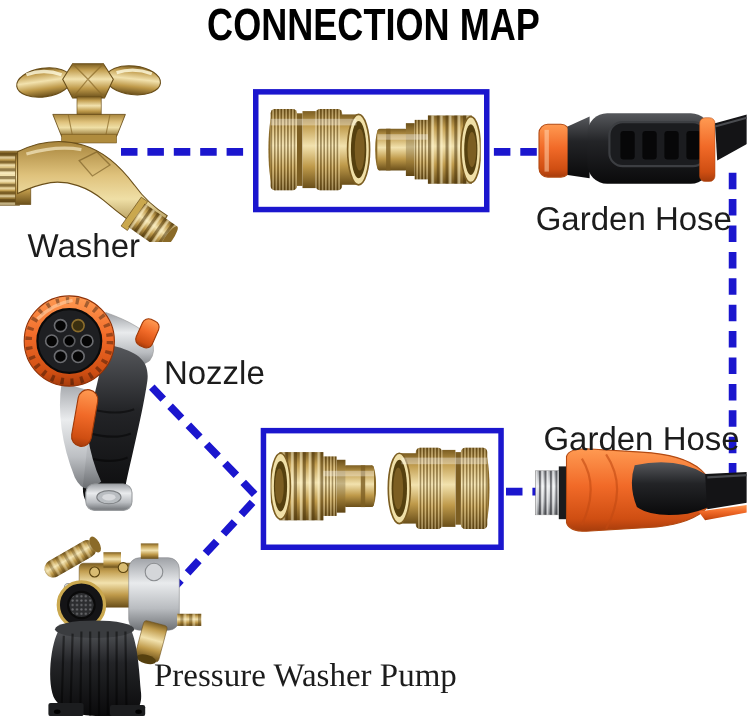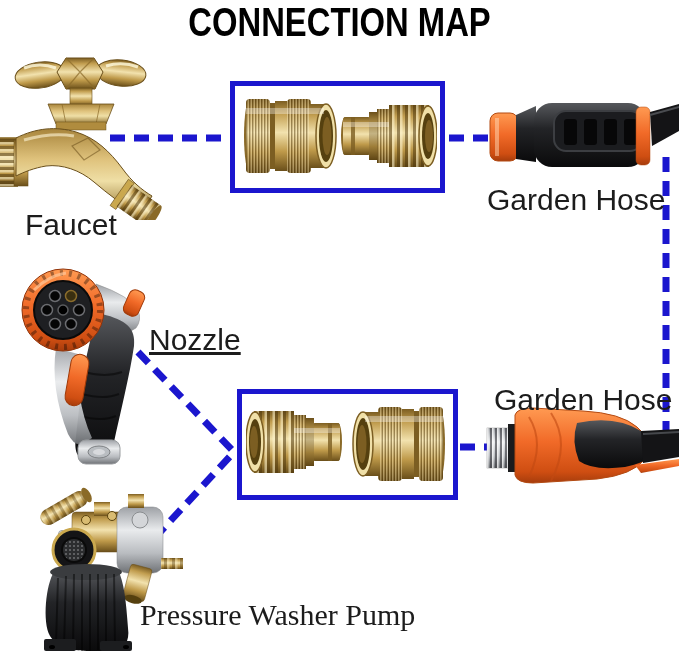--- a/index.html
+++ b/index.html
@@ -21,21 +21,21 @@
     font-size:30px; line-height:34px; color:#1c1c1c;
   }
   .cbox {
     position:absolute; z-index:3; border:5px solid #1b16ce; background:#ffffff;
   }
   .cbox svg { position:absolute; }
   #box-top { left:230px; top:81px; width:205px; height:102px; }
   #box-bottom { left:237px; top:389px; width:211px; height:101px; }
   #lbl-faucet { left:25px; top:208px; }
   #lbl-hose-top { left:487px; top:183px; }
-  #lbl-nozzle { left:149px; top:323px;text-decoration:underline; }
+  #lbl-nozzle { left:149px; top:323px; }
   #lbl-hose-bottom { left:494px; top:383px; }
   #lbl-pump { left:140px; top:598px;font-family:Liberation Serif, serif; }
   #art-faucet { left:0; top:48px; }
   #art-hose-top { left:488px; top:94px; }
   #art-nozzle { left:18px; top:262px; }
   #art-hose-bottom { left:485px; top:403px; }
   #art-pump { left:28px; top:476px; }
 </style>
 </head>
 <body>
@@ -185,21 +185,21 @@
       <rect x="76" y="25" width="13" height="26" rx="3"></rect>
       <rect x="96" y="25" width="13" height="26" rx="3"></rect>
       <rect x="116" y="25" width="13" height="26" rx="3"></rect>
       <rect x="136" y="25" width="13" height="26" rx="3"></rect>
     </g>
     <rect x="148" y="13" width="14" height="58" rx="5" fill="url(#gOrange)" stroke="#b34a12" stroke-width="0.5"></rect>
     <path d="M162,18 L191,10 L191,37 L164,52 Z" fill="#141416"></path>
     <path d="M162,21 L191,13" stroke="#4a4c50" stroke-width="2" fill="none"></path>
   </svg>
   <div id="lbl-hose-top" class="plabel">Garden Hose</div>
-  <div id="lbl-faucet" class="plabel">Faucet</div>
+  <div id="lbl-faucet" class="plabel">Washer</div>
 
   <svg id="art-nozzle" class="art" width="135" height="205" viewBox="0 0 135 205">
 
     <path d="M78,22 Q112,34 120,48 Q124,58 118,66 Q104,76 84,74 L74,70 Q84,48 78,22 Z" fill="url(#gSteel)" stroke="#888" stroke-width="0.5"></path>
 
     <rect x="108" y="28" width="16" height="26" rx="6" fill="url(#gOrange)" stroke="#a03a08" transform="rotate(24 116 41)"></rect>
 
     <path d="M84,52 C108,58 118,66 116,84 C112,112 102,152 96,180 C93,196 86,202 72,200
              C58,198 56,188 58,174 C62,142 64,110 70,88 C74,70 78,58 84,52 Z" fill="url(#gDark)"></path>
     <path d="M66,110 Q88,116 104,110 M64,132 Q86,138 101,132 M62,154 Q84,160 98,154" stroke="#000" stroke-width="2" fill="none" opacity="0.45"></path>

